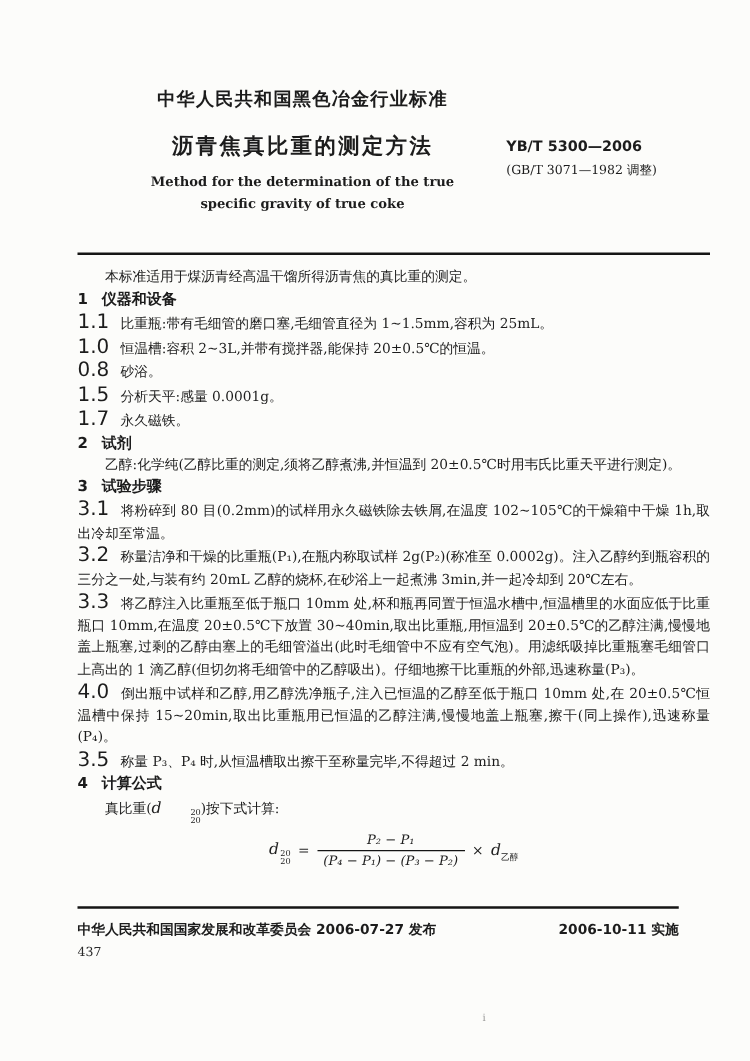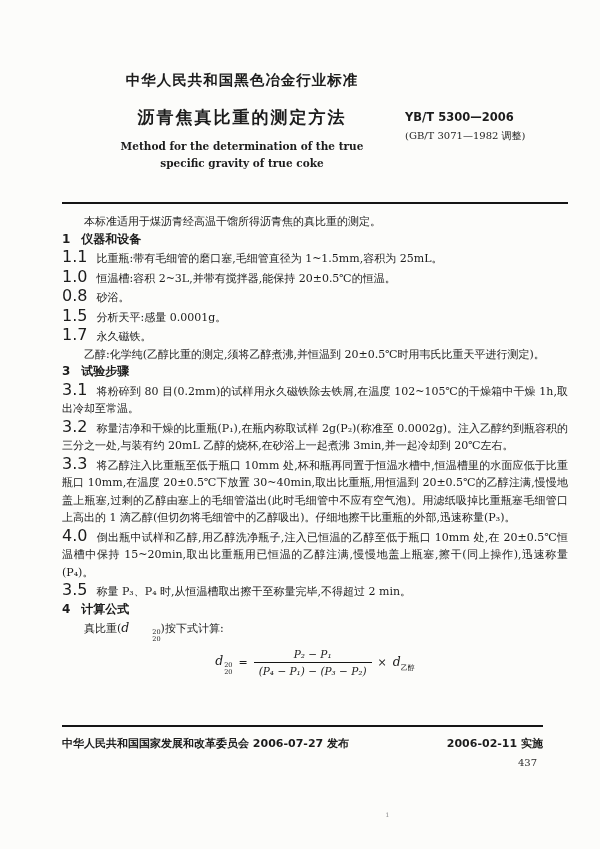--- a/index.html
+++ b/index.html
@@ -34,21 +34,21 @@
   .frac{display:inline-block;text-align:center;font-style:italic;font-size:10.5px;}
   .frac .num{display:block;padding:0 5px 2px;}
   .frac .den{display:block;border-top:1.3px solid #141414;padding:2px 5px 0;}
   .f-eth sub{font-size:7px;font-style:normal;}
   
   .footer-band{position:absolute;top:725px;left:0;right:0;bottom:0;background:#fcfcfa;
                padding:0 57px 0 62px;box-sizing:border-box;}
   .f-rule{border:none;border-top:2px solid #151515;margin:0;}
   .footer-row{display:flex;justify-content:space-between;align-items:flex-start;margin-top:9px;
               font-family:"DejaVu Sans",sans-serif;font-weight:bold;font-size:11px;}
-  .page-no{text-align:right;margin-top:6px;padding-right:6px;font-size:10px;color:#2a2a2a;}
+  .page-no{margin-top:6px;padding-right:6px;font-size:10px;color:#2a2a2a;}
   .artifact{position:absolute;left:386px;top:810px;font-size:8px;color:#999;}
 </style>
 </head>
 <body>
 
 <div class="page">
 
   <div class="head">
     <div class="head-left">
       <div class="std-type">中华人民共和国黑色冶金行业标准</div>
@@ -69,20 +69,21 @@
   <div class="bodytext">
     <p class="indent scope">本标准适用于煤沥青经高温干馏所得沥青焦的真比重的测定。</p>
 
     <h2 class="sec-h"><span class="sec-num">1</span><span>仪器和设备</span></h2>
     <p class="item"><b class="inum">1.1</b><span>比重瓶:带有毛细管的磨口塞,毛细管直径为 1~1.5mm,容积为 25mL。</span></p>
     <p class="item"><b class="inum">1.0</b><span>恒温槽:容积 2~3L,并带有搅拌器,能保持 20±0.5℃的恒温。</span></p>
     <p class="item"><b class="inum">0.8</b><span>砂浴。</span></p>
     <p class="item"><b class="inum">1.5</b><span>分析天平:感量 0.0001g。</span></p>
     <p class="item"><b class="inum">1.7</b><span>永久磁铁。</span></p>
 
+    <h2 class="sec-h"><span class="sec-num">2</span><span>试剂</span></h2>
     <p class="indent">乙醇:化学纯(乙醇比重的测定,须将乙醇煮沸,并恒温到 20±0.5℃时用韦氏比重天平进行测定)。</p>
 
     <h2 class="sec-h"><span class="sec-num">3</span><span>试验步骤</span></h2>
     <p class="item"><b class="inum">3.1</b><span>将粉碎到 80 目(0.2mm)的试样用永久磁铁除去铁屑,在温度 102~105℃的干燥箱中干燥 1h,取出冷却至常温。</span></p>
     <p class="item"><b class="inum">3.2</b><span>称量洁净和干燥的比重瓶(P₁),在瓶内称取试样 2g(P₂)(称准至 0.0002g)。注入乙醇约到瓶容积的三分之一处,与装有约 20mL 乙醇的烧杯,在砂浴上一起煮沸 3min,并一起冷却到 20℃左右。</span></p>
     <p class="item"><b class="inum">3.3</b><span>将乙醇注入比重瓶至低于瓶口 10mm 处,杯和瓶再同置于恒温水槽中,恒温槽里的水面应低于比重瓶口 10mm,在温度 20±0.5℃下放置 30~40min,取出比重瓶,用恒温到 20±0.5℃的乙醇注满,慢慢地盖上瓶塞,过剩的乙醇由塞上的毛细管溢出(此时毛细管中不应有空气泡)。用滤纸吸掉比重瓶塞毛细管口上高出的 1 滴乙醇(但切勿将毛细管中的乙醇吸出)。仔细地擦干比重瓶的外部,迅速称量(P₃)。</span></p>
     <p class="item"><b class="inum">4.0</b><span>倒出瓶中试样和乙醇,用乙醇洗净瓶子,注入已恒温的乙醇至低于瓶口 10mm 处,在 20±0.5℃恒温槽中保持 15~20min,取出比重瓶用已恒温的乙醇注满,慢慢地盖上瓶塞,擦干(同上操作),迅速称量(P₄)。</span></p>
     <p class="item"><b class="inum">3.5</b><span>称量 P₃、P₄ 时,从恒温槽取出擦干至称量完毕,不得超过 2 min。</span></p>
 
     <h2 class="sec-h"><span class="sec-num">4</span><span>计算公式</span></h2>
@@ -103,20 +104,20 @@
       </span>
       <span class="f-times">×</span>
       <span class="f-eth"><i class="f-d">d</i><sub>乙醇</sub></span>
     </div>
   </div>
 
   <div class="footer-band">
     <hr class="f-rule">
     <div class="footer-row">
       <span>中华人民共和国国家发展和改革委员会 2006-07-27 发布</span>
-      <span>2006-02-11 实施</span>
+      <span>2006-10-11 实施</span>
     </div>
     <div class="page-no">437</div>
   </div>
 
   <span class="artifact">i</span>
 
 </div>
 
 </body></html>

